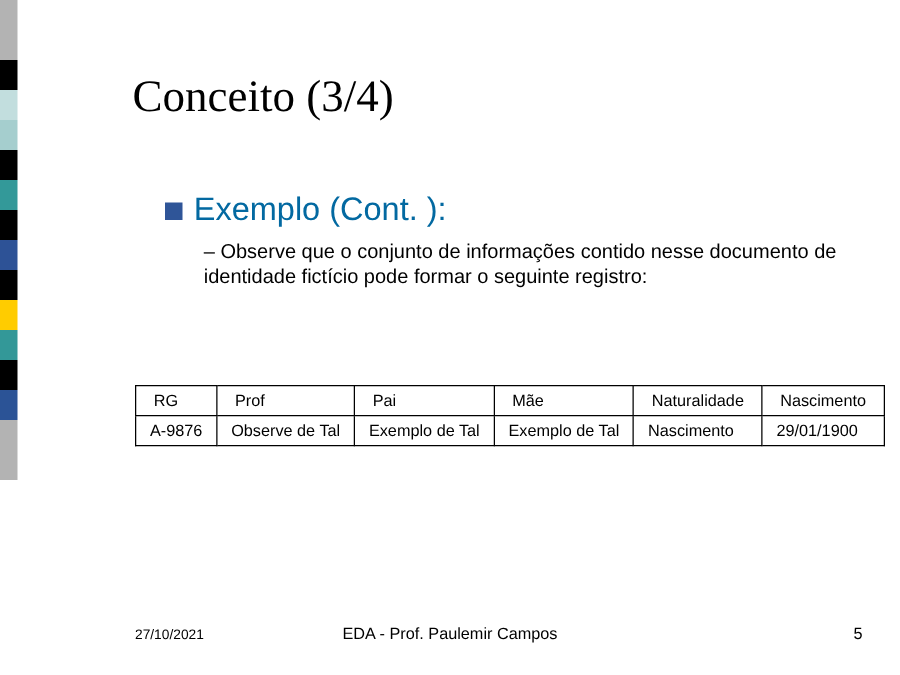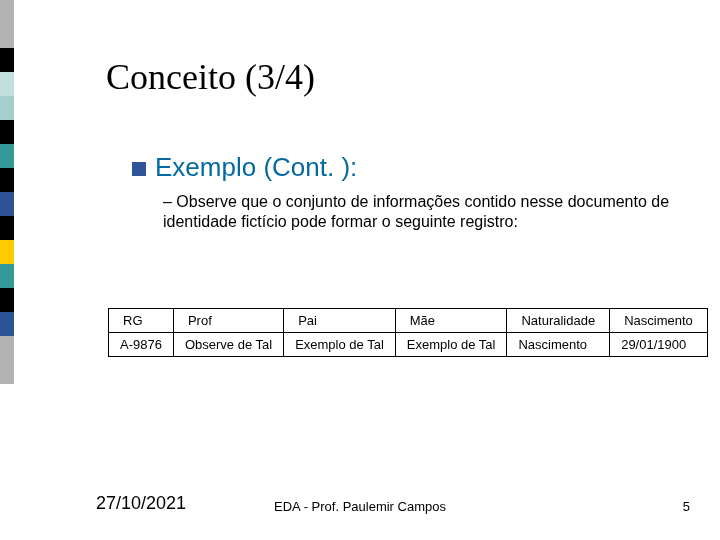--- a/index.html
+++ b/index.html
@@ -73,24 +73,24 @@
     text-align: left;
   }
   .table td {
     font-size: 13px;
     padding: 4px 11px;
     text-align: left;
     white-space: nowrap;
   }
   .footer-date {
     position: absolute;
-    left: 96px;
+    left: 108px;
     bottom: 26px;
     font-family: Arial, sans-serif;
-    font-size: 18px;
+    font-size: 11px;
     color: #000000;
   }
   .footer-center {
     position: absolute;
     left: 0;
     right: 0;
     bottom: 26px;
     text-align: center;
     font-family: Arial, sans-serif;
     font-size: 13px;

